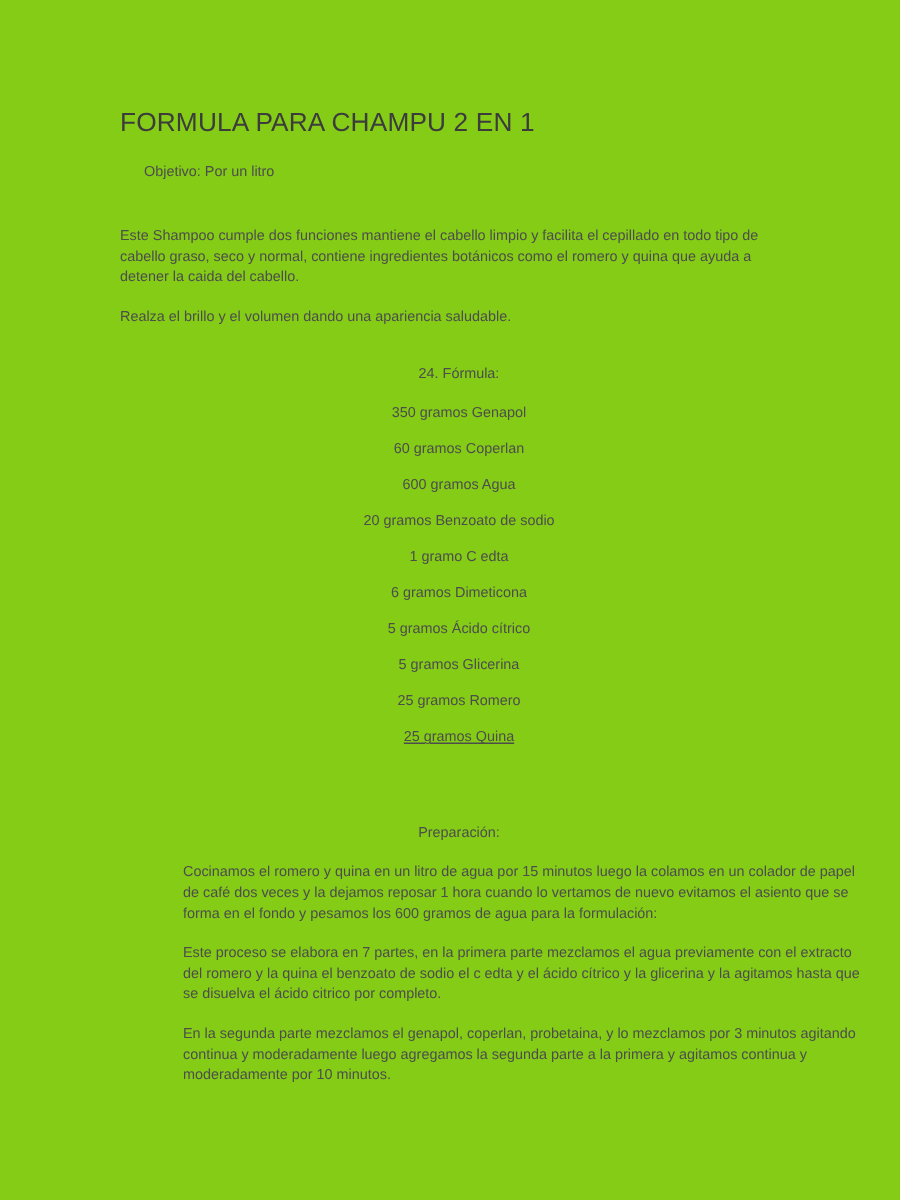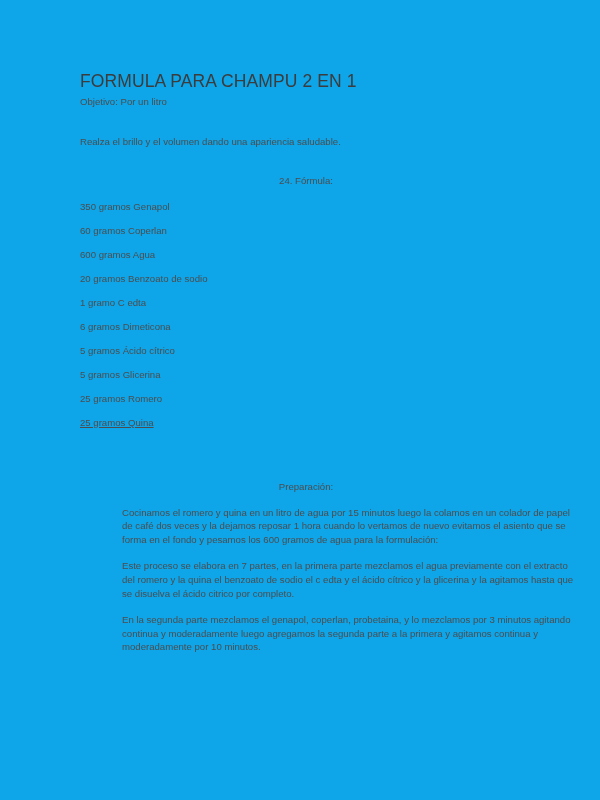--- a/index.html
+++ b/index.html
@@ -14,21 +14,21 @@
     overflow: hidden;
     font-family: "Liberation Sans", sans-serif;
     color: #4a4a4a;
     -webkit-font-smoothing: antialiased;
   }
 
   .page {
     position: relative;
     width: 600px;
     height: 800px;
-    background: #0ea5e9;
+    background: #84cc16;
     box-sizing: border-box;
   }
 
   .doc-body {
     position: absolute;
     left: 80px;
     top: 70px;
     width: 452px;
   }
 
@@ -39,40 +39,41 @@
     letter-spacing: 0.1px;
     line-height: 22px;
     margin: 0 0 3px 0;
     white-space: nowrap;
   }
 
   .subtitle {
     font-size: 9.6px;
     line-height: 13px;
     color: #4d4d4d;
-    margin: 0;
+    margin: 16px;
   }
 
   .para {
     font-size: 9.6px;
     line-height: 13.6px;
     color: #4d4d4d;
     margin: 0;
   }
 
   
   .gap-sm { height: 13px; }
   .gap-md { height: 14px; }
   .gap-lg { height: 25px; }
   .gap-xl { height: 51px; }
 
   .ingredients {
     list-style: none;
     margin: 0;
     padding: 0;
+    text-align: center;
   }
   .ingredients li {
     font-size: 9.6px;
     line-height: 13px;
     color: #4d4d4d;
     margin: 0 0 11px 0;
   }
   .ingredients li:last-child { margin-bottom: 0; text-decoration: underline; }
 
   .section-label {
@@ -91,20 +92,21 @@
 
 <div class="page">
   <div class="doc-body">
 
     <h1 class="doc-title">FORMULA PARA CHAMPU 2 EN 1</h1>
 
     <p class="subtitle">Objetivo: Por un litro</p>
 
     <div class="gap-md"></div>
 
+    <p class="para">Este Shampoo cumple dos funciones mantiene el cabello limpio y facilita el cepillado en todo tipo de cabello graso, seco y normal, contiene ingredientes botánicos como el romero y quina que ayuda a detener la caida del cabello.</p>
 
     <div class="gap-sm"></div>
 
     <p class="para">Realza el brillo y el volumen dando una apariencia saludable.</p>
 
     <div class="gap-lg"></div>
 
     <p class="section-label">24. Fórmula:</p>
 
     <div class="gap-sm"></div>

